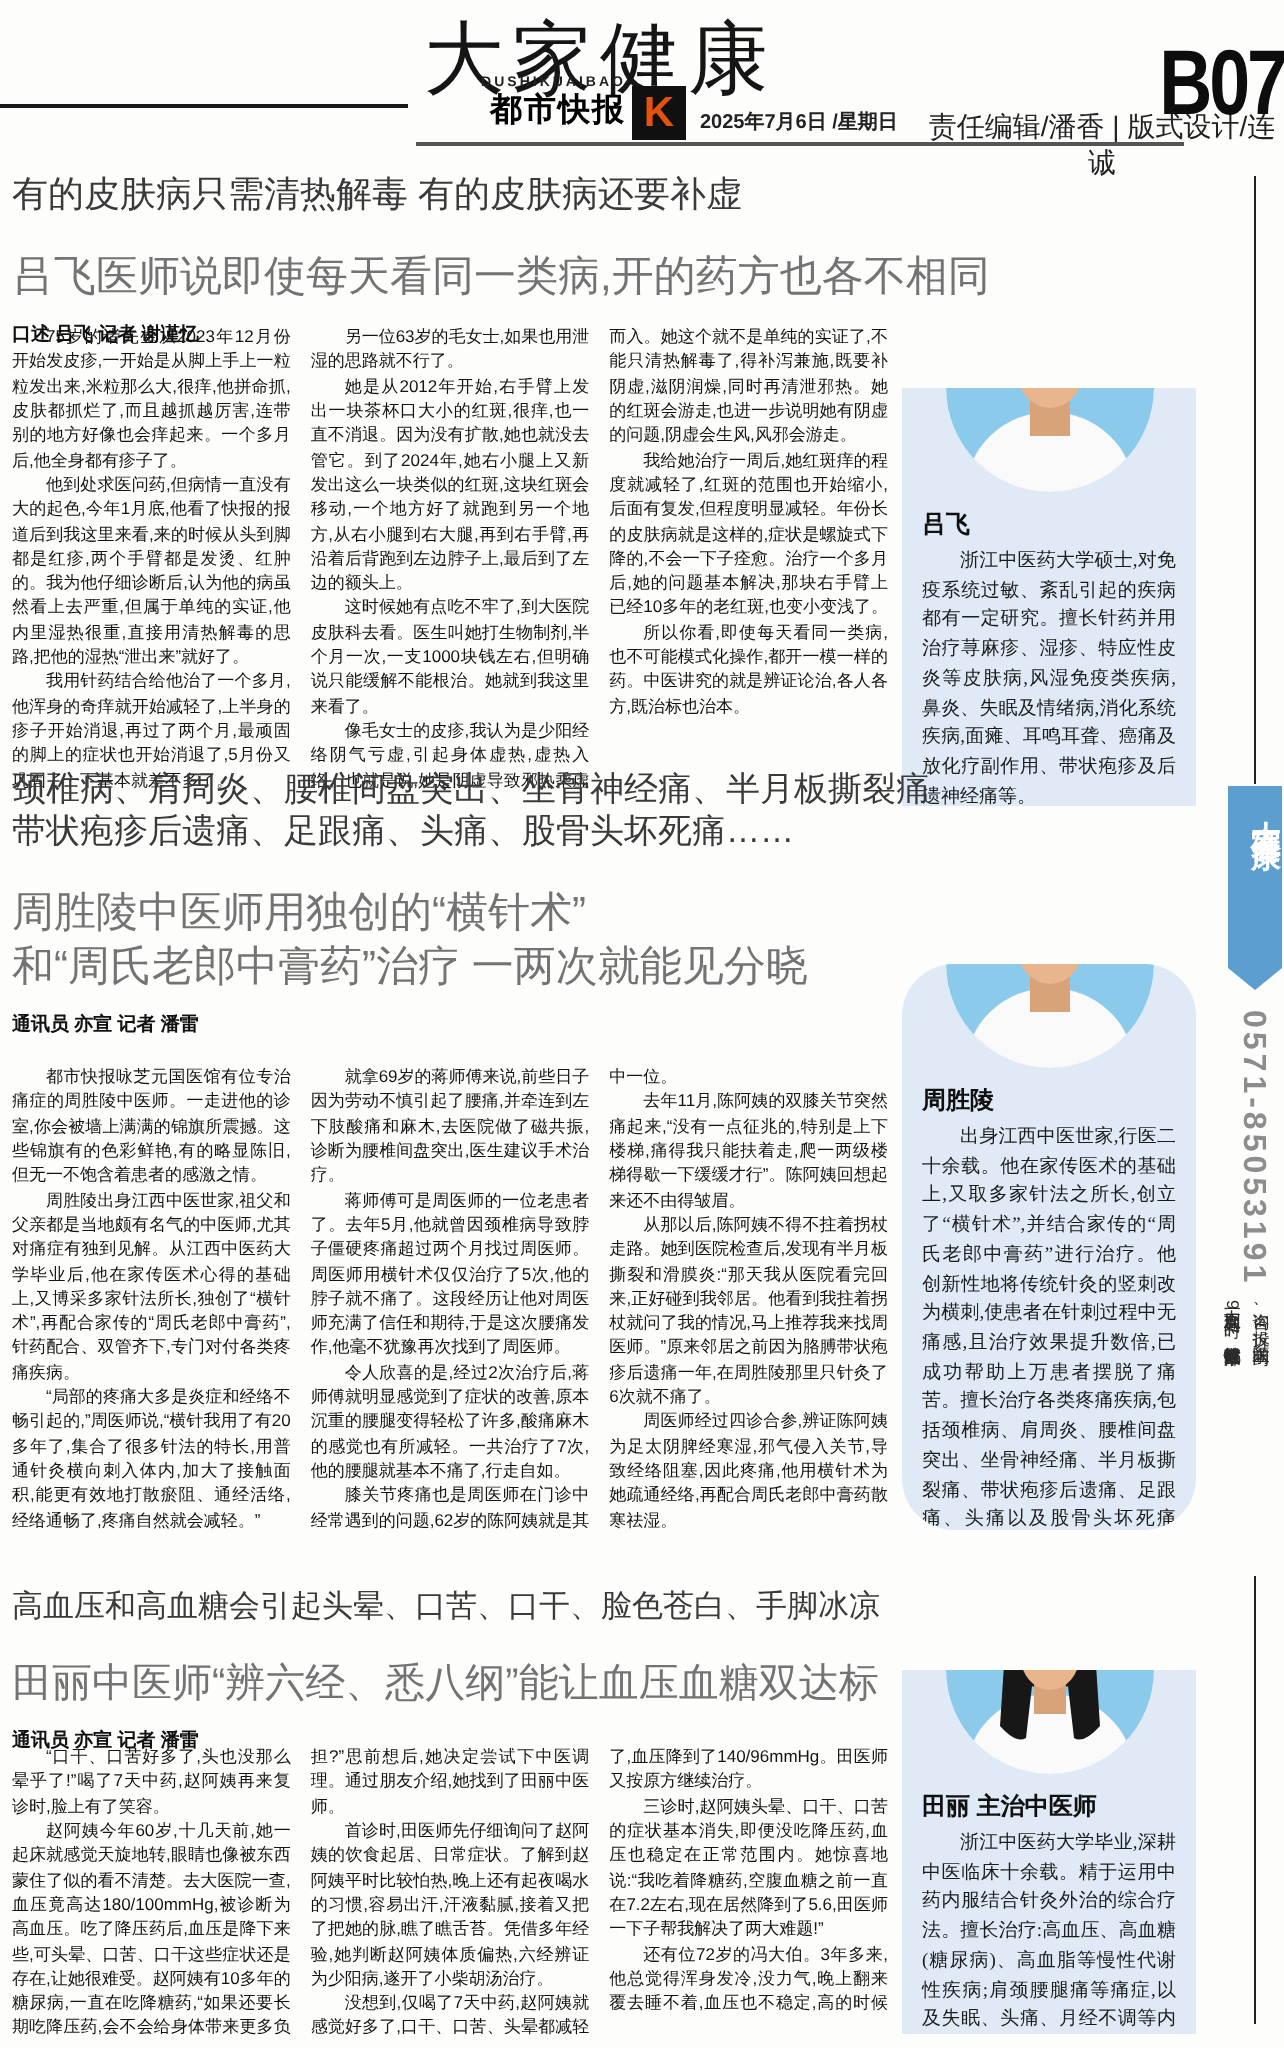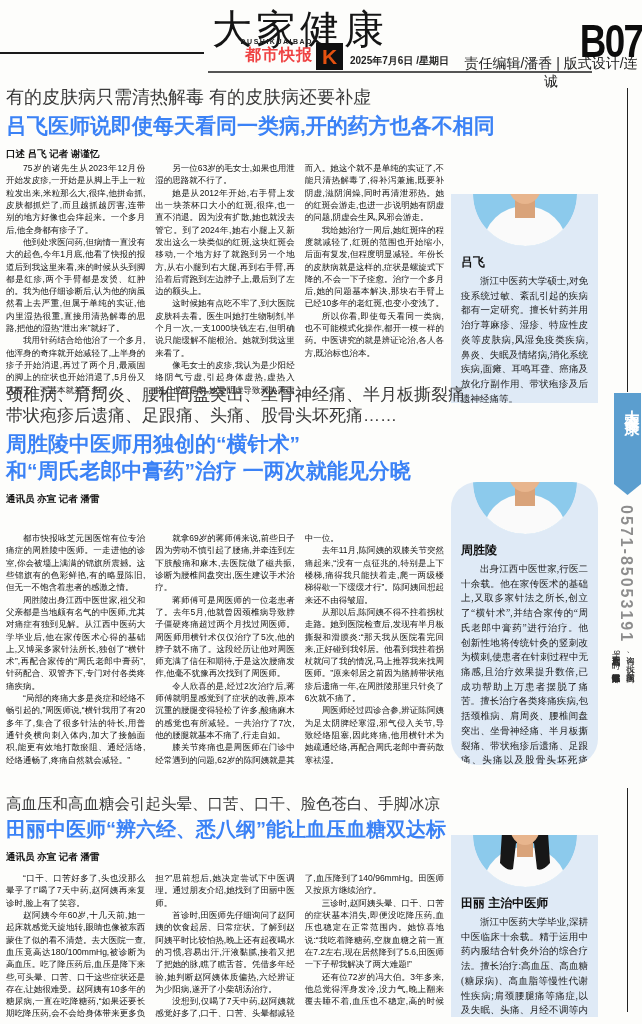--- a/index.html
+++ b/index.html
@@ -5,38 +5,38 @@
   * { margin:0; padding:0; box-sizing:border-box; }
   html,body { width:642px; }
   body { font-family:"Liberation Sans","DejaVu Sans",sans-serif; background:#ffffff; }
   .page { position:relative; width:642px; height:1024px; background:#fdfdfb; overflow:hidden; color:#111; }
 
   
   .mast-title { position:absolute; top:2px; left:0; width:600px; text-align:center; font-size:40px; font-weight:500; letter-spacing:4px; color:#151515; }
   .rule-left { position:absolute; top:52px; left:0; width:204px; height:2px; background:#1a1a1a; }
   .brand { position:absolute; top:38px; left:208px; width:105px; text-align:right; }
   .brand-en { font-size:7px; font-weight:bold; letter-spacing:1.5px; color:#222; }
-  .brand-cn { font-size:16px; font-weight:900; color:#ef4444; letter-spacing:1px; }
+  .brand-cn { font-size:16px; font-weight:900; color:#000000; letter-spacing:1px; }
   .k-badge { position:absolute; top:43px; left:316px; width:27px; height:27px; background:#101010; color:#e5510f; font-weight:900; font-size:21px; line-height:27px; text-align:center; }
   .mast-date { position:absolute; top:54px; left:350px; font-size:10px; font-weight:bold; color:#222; }
   .mast-editors { position:absolute; top:55px; left:460px; font-size:14px; color:#222;text-align:center; }
   .mast-rule2 { position:absolute; top:71px; left:208px; width:384px; height:2px; background:#555; }
   .page-num { position:absolute; top:14px; right:0px; font-size:46px; font-weight:900; color:#0d0d0d; transform:scaleX(0.8); transform-origin:right; letter-spacing:-2px; }
 
   
   .article { position:absolute; left:6px; width:592px; }
   .a1 { top:86px;  height:346px; }
   .a2 { top:384px; height:408px; }
   .a3 { top:794px; height:230px; }
 
   .kicker { color:#3a3a3a; font-weight:400; line-height:1.25; }
   .a1 .kicker { font-size:18px; }
   .a2 .kicker { font-size:17px; width:472px; }
   .a3 .kicker { font-size:15.5px; width:455px; }
-  .headline { color:#3b82f6; font-weight:700; line-height:1.3; margin-top:3px; }
+  .headline { color:#737373; font-weight:400; line-height:1.3; margin-top:16px; }
   .a1 .headline { font-size:21px; }
   .a2 .headline { font-size:21px; width:458px; }
   .a3 .headline { font-size:20px; width:455px; }
   .byline { font-size:9.5px; font-weight:bold; color:#111; margin-top:9px; }
 
   .cols { position:absolute; left:0; width:438px; column-count:3; column-gap:10px; overflow:hidden;
           font-size:8.5px; line-height:1.45; text-align:justify; color:#141414; }
   .cols p { text-indent:2em; }
   .a1 .cols { top:76px;  height:266px; }
   .a2 .cols { top:148px; height:244px; }

